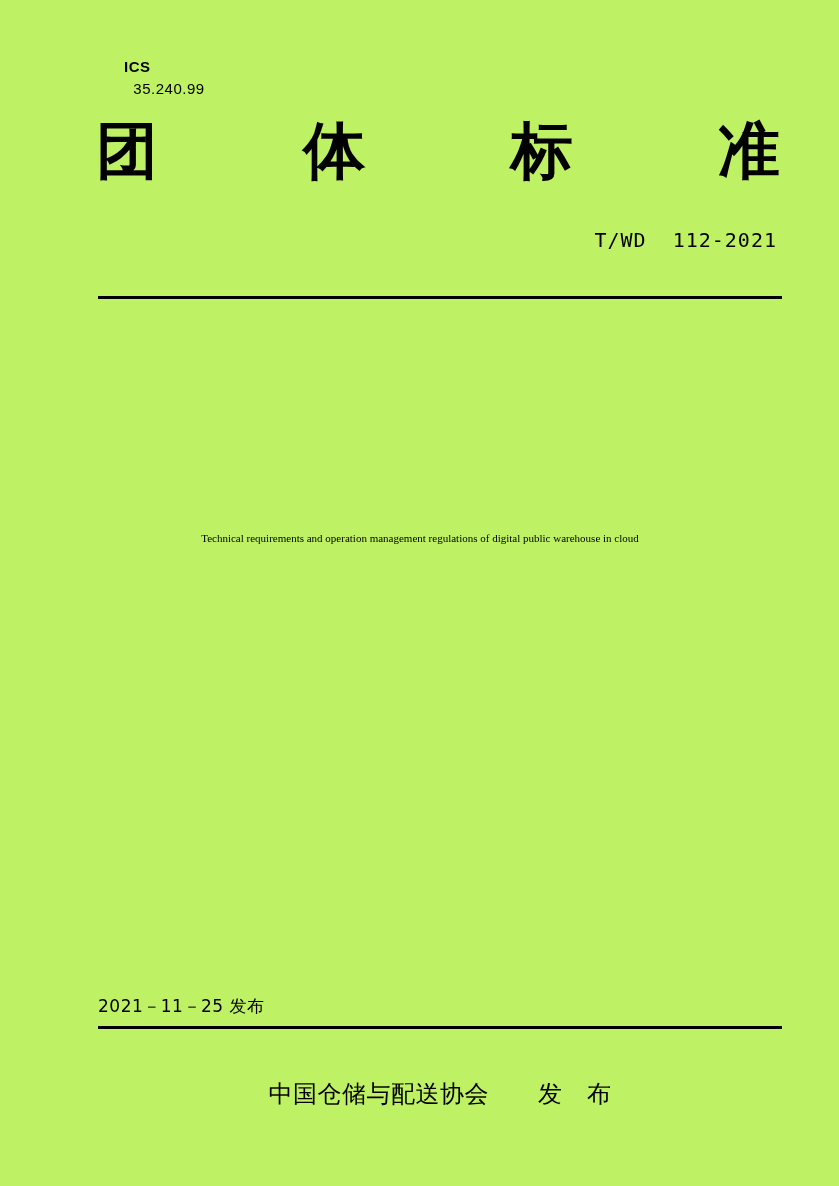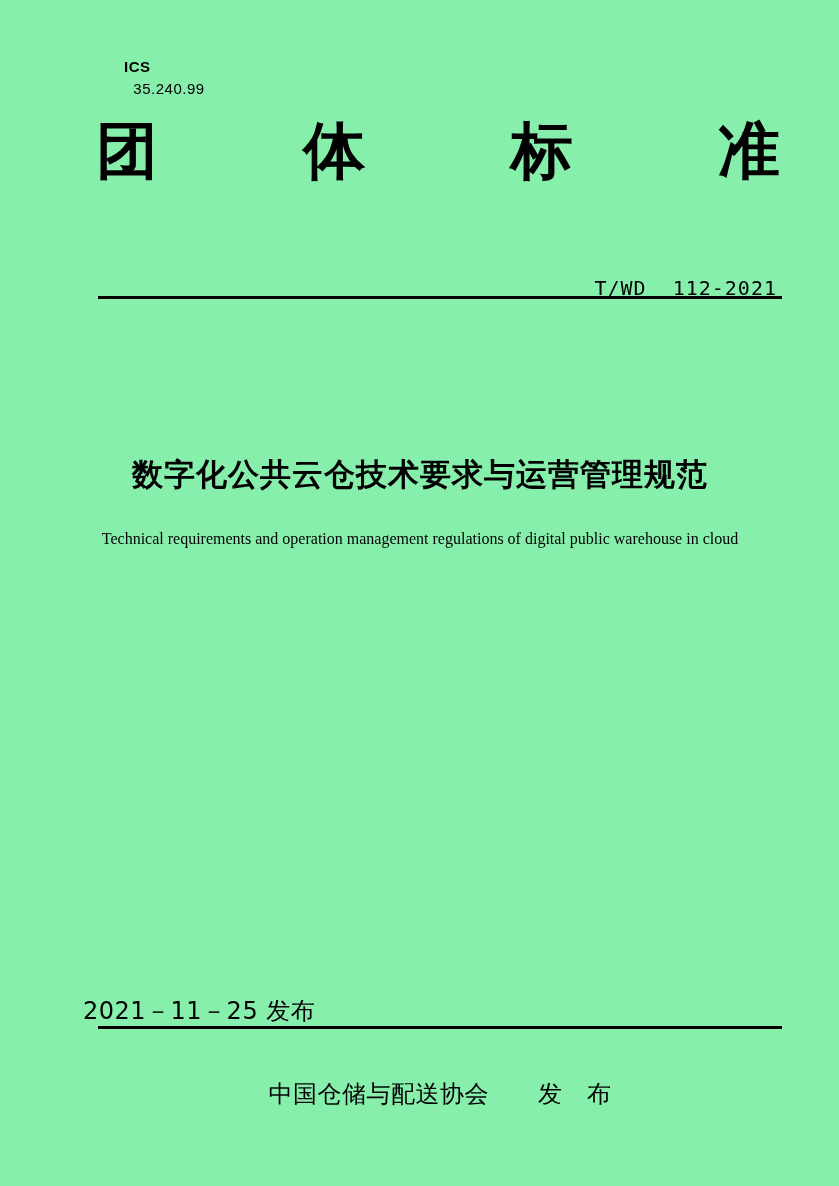--- a/index.html
+++ b/index.html
@@ -13,21 +13,21 @@
     position: relative;
     font-family: "Liberation Sans", sans-serif;
     color: #000000;
     overflow: hidden;
   }
   .page {
     position: absolute;
     left: 0; top: 0;
     width: 839px;
     height: 1186px;
-    background: #86efac;
+    background: #bef264;
   }
 
   
   .codes {
     position: absolute;
     left: 96px;
     top: 34px;
     font-family: "Liberation Sans", sans-serif;
   }
   .code-line {
@@ -57,21 +57,20 @@
 
   
   .stdnum {
     position: absolute;
     right: 62px;
     top: 228px;
     font-family: "DejaVu Sans Mono", monospace;
     font-size: 20px;
     letter-spacing: 1px;
     white-space: pre;
-    margin-top: 48px;
   }
 
   
   .rule-top {
     position: absolute;
     left: 98px;
     top: 296px;
     width: 684px;
     height: 3px;
     background: #000;
@@ -90,34 +89,34 @@
     letter-spacing: 1px;
     line-height: 44px;
   }
   .doc-title-en {
     position: absolute;
     left: 96px;
     top: 525px;
     width: 648px;
     text-align: center;
     font-family: "Liberation Serif", serif;
-    font-size: 16px;
+    font-size: 11px;
     line-height: 27px;
   }
 
   
   .dates {
     position: absolute;
-    left: 83px;
+    left: 98px;
     top: 995px;
     width: 684px;
     display: flex;
     justify-content: space-between;
     font-family: "DejaVu Sans", sans-serif;
-    font-size: 24px;
+    font-size: 17px;
     letter-spacing: 0.5px;
     text-align: right;
   }
   .rule-bottom {
     position: absolute;
     left: 98px;
     top: 1026px;
     width: 684px;
     height: 3px;
     background: #000;
@@ -152,21 +151,20 @@
     <span>团</span>
     <span>体</span>
     <span>标</span>
     <span>准</span>
   </div>
 
   <div class="stdnum">T/WD  112-2021</div>
 
   <div class="rule-top"></div>
 
-  <div class="doc-title-cn">数字化公共云仓技术要求与运营管理规范</div>
   <div class="doc-title-en">Technical requirements and operation management regulations of digital public warehouse in cloud</div>
 
   <div class="dates">
     <span>2021－11－25 发布</span>
   </div>
   <div class="rule-bottom"></div>
 
   <div class="publisher">中国仓储与配送协会　　发　布</div>
 
 </div>

